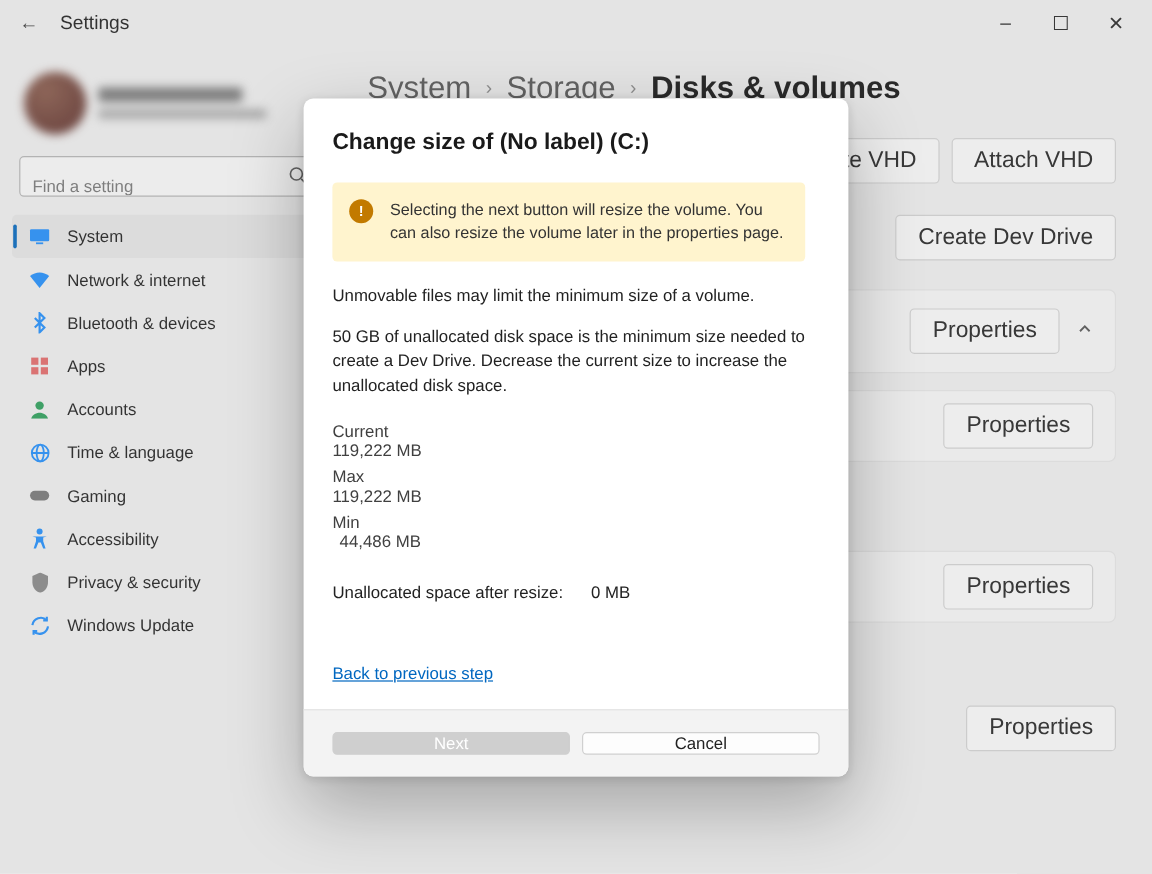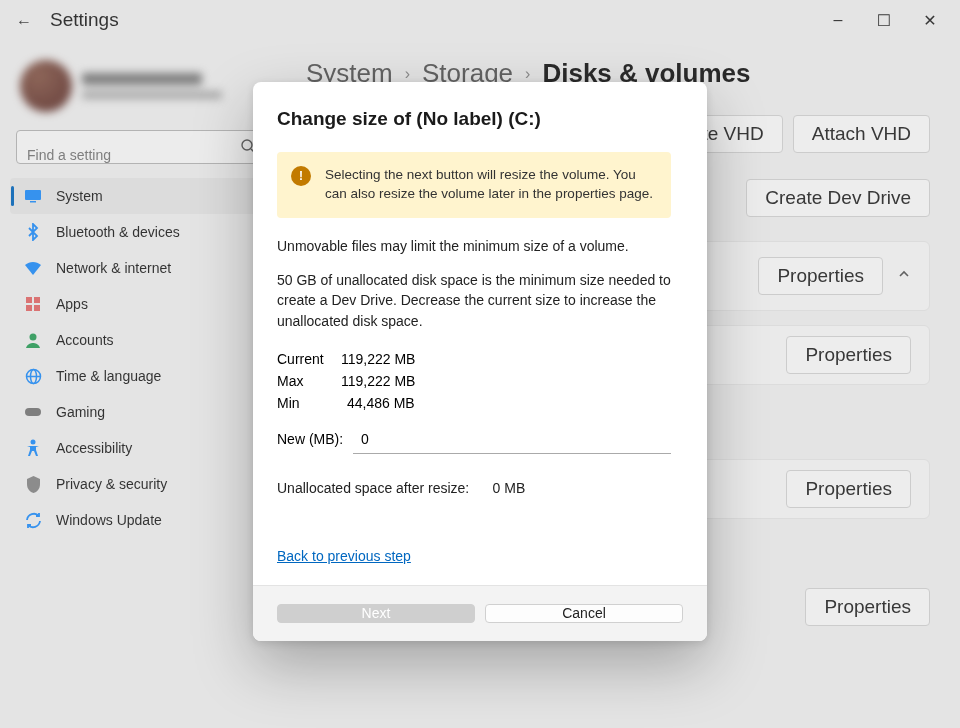--- a/index.html
+++ b/index.html
@@ -1,21 +1,21 @@
 <!DOCTYPE html>
 <html><head>
 <meta charset="utf-8">
 <style>
   * { box-sizing: border-box; margin: 0; padding: 0; font-family: "Segoe UI", -apple-system, sans-serif; }
   body { width: 960px; height: 728px; overflow: hidden; background: #f3f3f3; position: relative; }
 
   
   .titlebar { height: 40px; display: flex; align-items: center; padding: 0 8px; }
   .back-btn { width: 32px; height: 32px; display:flex; align-items:center; justify-content:center; color:#333; border-radius:4px; }
-  .title-label { font-size: 19px; color:#1a1a1a; margin-left: 10px; }
+  .title-label { font-size: 16px; color:#1a1a1a; margin-left: 10px; }
   .win-controls { margin-left: auto; display:flex; gap: 2px; }
   .win-btn { width:44px; height:32px; display:flex; align-items:center; justify-content:center; color:#222; }
 
   
   .app { display:flex; height: calc(100% - 40px); }
   .sidebar { width: 280px; padding: 20px 10px 10px 10px; }
   .avatar-row { display:flex; align-items:center; gap:10px; padding: 0 10px 18px 10px; filter: blur(4px); }
   .avatar { width:52px; height:52px; border-radius:50%; background: radial-gradient(circle at 35% 30%, #8a5a4a, #5a2a26); }
   .avatar-name { width:120px; height:12px; background:#777; border-radius:2px; margin-bottom:6px; }
   .avatar-sub { width:140px; height:8px; background:#aaa; border-radius:2px; }
@@ -55,21 +55,21 @@
   .scrim { position:absolute; inset:0; background:rgba(160,160,160,0.18); }
 
   
   .dialog { position:absolute; left:50%; top:82px; transform:translateX(-50%); width:454px; background:#fff; border-radius:8px; box-shadow: 0 24px 60px rgba(0,0,0,0.28), 0 2px 8px rgba(0,0,0,0.12); overflow:hidden; }
   .dialog-body { padding: 26px 36px 20px 24px; }
   .dlg-title { font-size:19px; font-weight:600; color:#1a1a1a; margin-bottom: 22px; }
   .warn-box { background:#fff4ce; border-radius:4px; padding: 14px 14px; display:flex; gap:14px; margin-bottom: 18px; }
   .warn-icon { width:20px; height:20px; border-radius:50%; background:#c27a00; color:#fff; font-size:12px; display:flex; align-items:center; justify-content:center; flex-shrink:0; font-weight:700;}
   .warn-text { font-size:13.5px; color:#333; line-height:1.4; }
   .dlg-p { font-size:14px; color:#222; line-height:1.45; margin-bottom: 14px; }
-  .stat-row { display:flex; font-size:14px; color:#000000; margin-bottom: 6px; }
+  .stat-row { display:flex; font-size:14px; color:#404040; margin-bottom: 6px; flex-direction: column; }
   .stat-row .lbl { width: 64px; }
   .new-row { display:flex; align-items:center; margin-top: 14px; font-size:14px; }
   .new-row .lbl2 { width: 76px; }
   .new-input { flex:1; border: none; border-bottom: 1px solid #aaa; padding: 6px 8px; font-size:14px; outline:none; }
   .unalloc { font-size:14px; color:#222; margin-top: 26px; }
   .back-link { color:#0067c0; font-size:14px; margin-top: 52px; display:inline-block; }
   .dlg-footer { background:#f3f3f3; border-top:1px solid #e3e3e3; padding: 18px 24px; display:flex; gap: 10px; }
   .dlg-btn { flex:1; height:19px; border-radius:4px; font-size:14px; border:1px solid #d0d0d0; background:#fdfdfd; color:#222; }
   .dlg-btn.primary { background:#cfcfcf; color:#fff; border-color:#cfcfcf; }
 
@@ -123,34 +123,34 @@
       <li class="active">
         <span class="icon ic-system">
             <svg width="18" height="18" viewBox="0 0 18 18" fill="currentColor">
               <rect x="1" y="3" width="16" height="10" rx="1"></rect>
               <rect x="6" y="14" width="6" height="1.5"></rect>
             </svg>
           </span>
         <span>System</span>
       </li>
       <li>
+        <span class="icon ic-net">
+            <svg width="18" height="18" viewBox="0 0 18 18" fill="currentColor">
+              <path d="M9 16l8-10c-4.8-4-11.2-4-16 0z"></path>
+            </svg>
+          </span>
+        <span>Network &amp; internet</span>
+      </li>
+      <li>
         <span class="icon ic-bt">
             <svg width="16" height="18" viewBox="0 0 16 18" fill="none" stroke="currentColor" stroke-width="1.8">
               <path d="M4 5l8 8-4 4V1l4 4-8 8"></path>
             </svg>
           </span>
         <span>Bluetooth &amp; devices</span>
-      </li>
-      <li>
-        <span class="icon ic-net">
-            <svg width="18" height="18" viewBox="0 0 18 18" fill="currentColor">
-              <path d="M9 16l8-10c-4.8-4-11.2-4-16 0z"></path>
-            </svg>
-          </span>
-        <span>Network &amp; internet</span>
       </li>
       <li>
         <span class="icon ic-apps">
             <svg width="16" height="16" viewBox="0 0 16 16" fill="currentColor">
               <rect x="1" y="1" width="6" height="6"></rect>
               <rect x="9" y="1" width="6" height="6"></rect>
               <rect x="1" y="9" width="6" height="6"></rect>
               <rect x="9" y="9" width="6" height="6"></rect>
             </svg>
           </span>
@@ -288,24 +288,20 @@
     </div>
     <div class="stat-row">
       <span class="lbl">Max</span>
       <span>119,222 MB</span>
     </div>
     <div class="stat-row">
       <span class="lbl">Min</span>
       <span style="margin-left:6px">44,486 MB</span>
     </div>
 
-    <div class="new-row">
-      <span class="lbl2">New (MB):</span>
-      <input class="new-input" value="0" style="">
-    </div>
 
     <div class="unalloc">
       <span>Unallocated space after resize:</span>
       &nbsp;&nbsp;&nbsp;&nbsp;
       <span>0 MB</span>
     </div>
 
     <a href="#" class="back-link">Back to previous step</a>
   </div>
   <div class="dlg-footer">

